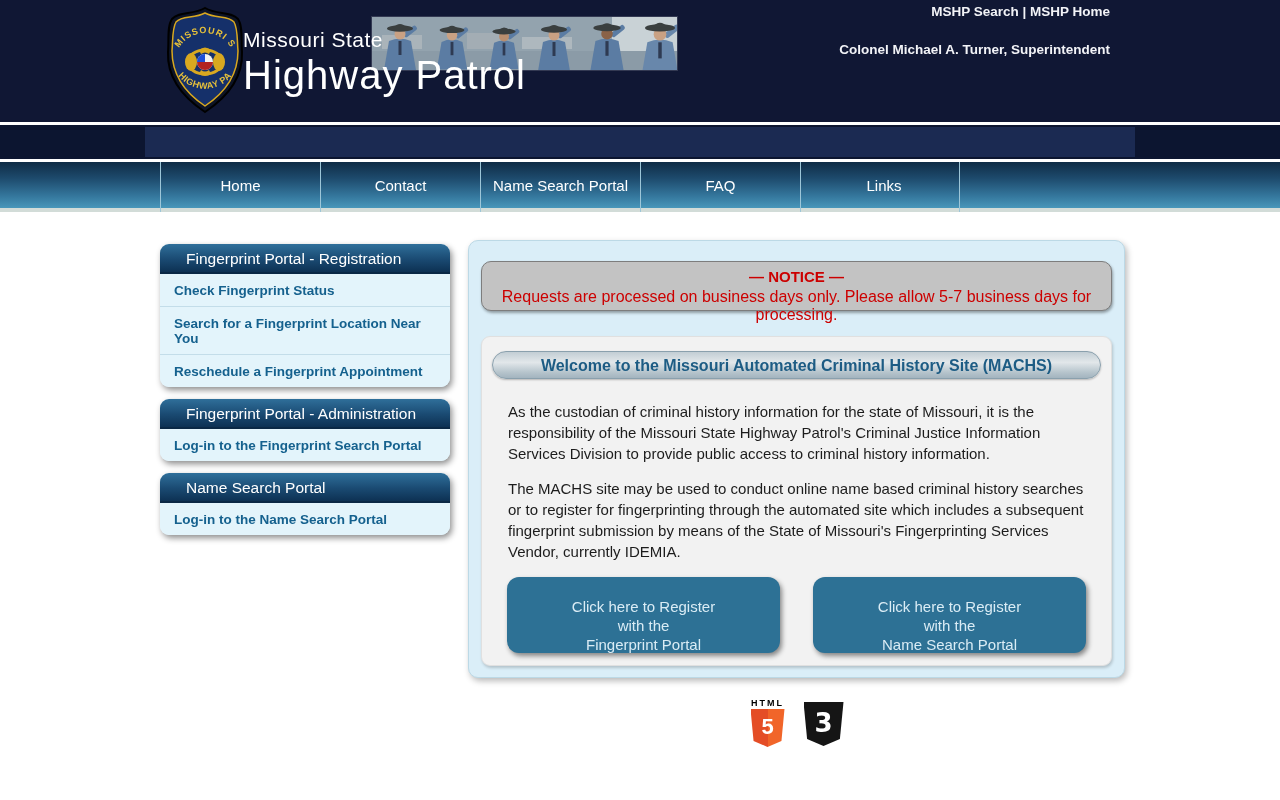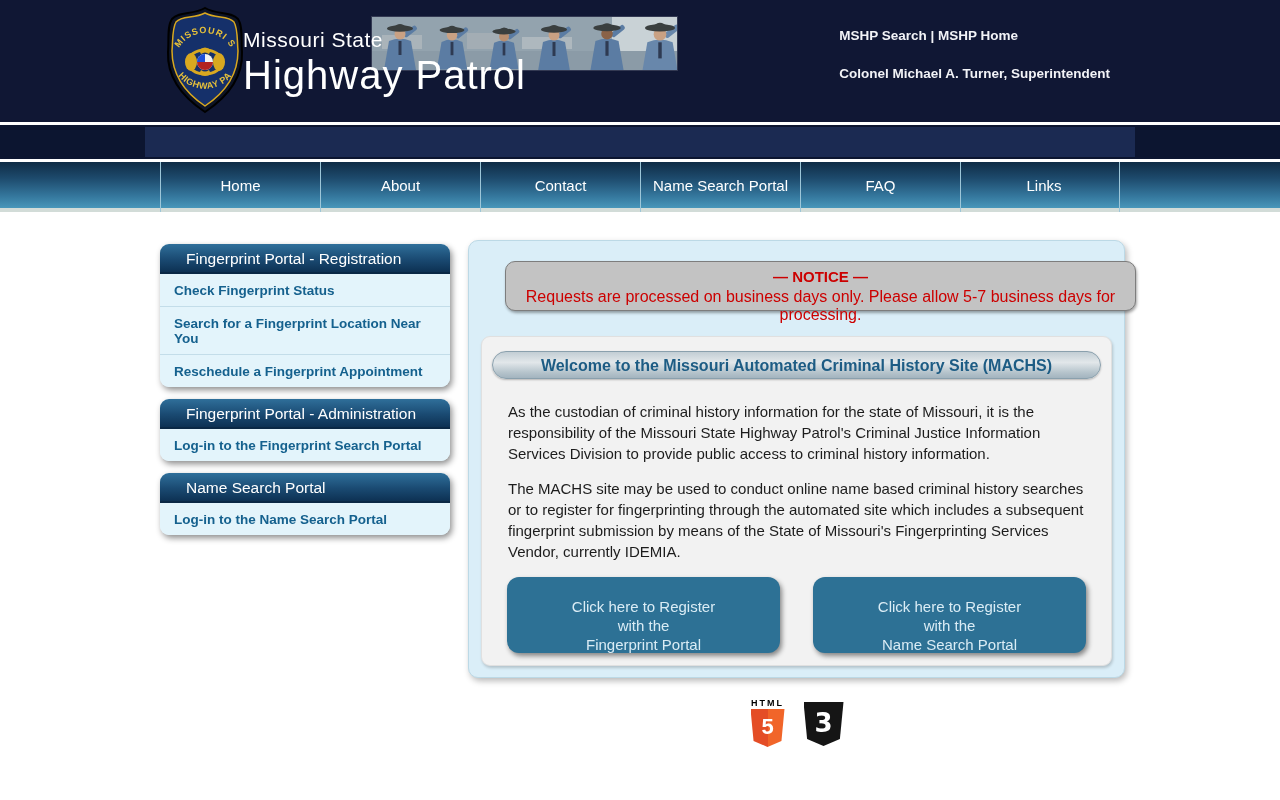--- a/index.html
+++ b/index.html
@@ -7,21 +7,21 @@
   body { font-family:"Liberation Sans", sans-serif; background:#ffffff; }
   .page { position:relative; width:1280px; height:800px; overflow:hidden; background:#ffffff; }
 
   
   .header { position:absolute; left:0; top:0; width:1280px; height:122px; background:#101734; }
   .badge { position:absolute; left:163px; top:6px; width:84px; height:108px; }
   .agency { position:absolute; left:243px; top:28px; color:#ffffff; z-index:3; }
   .agency-line1 { font-size:21px; letter-spacing:0.5px; }
   .agency-line2 { font-size:40px; letter-spacing:1px; margin-top:1px; }
   .troopers { position:absolute; left:372px; top:17px; width:305px; height:53px; z-index:2; box-shadow:0 0 0 1px rgba(255,255,255,0.15); }
-  .header-right { position:absolute; right:170px; top:28px; text-align:left; color:#f2f3f7; z-index:3; }
+  .header-right { position:absolute; right:170px; top:4px; text-align:right; color:#f2f3f7; z-index:3; }
   .header-links { font-size:13.5px; font-weight:bold; cursor:pointer; }
   .header-super { font-size:13.5px; font-weight:bold; margin-top:23px; }
 
   
   .banner { position:absolute; left:0; top:122px; width:1280px; height:40px;
             background:#0c1530; border-top:3px solid #ffffff; border-bottom:3px solid #ffffff; }
   .banner-inner { position:absolute; left:145px; top:2px; width:990px; height:30px; background:#1b2a52; }
   .banner-title { position:absolute; left:0; top:0; width:100%; height:34px; line-height:34px;
                   text-align:center; color:#eef0f4; font-size:27px; z-index:2; }
 
@@ -43,21 +43,21 @@
   .side-item { padding:9px 14px 8px; font-size:13.5px; font-weight:bold; color:#15618e;
                border-bottom:1px solid #c3dde9; cursor:pointer; background:#e3f4fb; }
   .side-item:last-child { border-bottom:none; border-radius:0 0 9px 9px; }
 
   
   .main-panel { position:absolute; left:468px; top:240px; width:657px; height:438px;
                 background:#daeef8; border:1px solid #bcd9e6; border-radius:10px;
                 box-shadow:2px 3px 6px rgba(0,0,0,0.28); }
   .notice { position:absolute; left:12px; top:20px; width:631px; height:50px;
             background:#c3c3c3; border:1px solid #7d7d7d; border-radius:10px;
-            box-shadow:1px 2px 3px rgba(0,0,0,0.35); text-align:center; padding-top:6px;margin-left:24px; }
+            box-shadow:1px 2px 3px rgba(0,0,0,0.35); text-align:center; padding-top:6px; }
   .notice-title { color:#cc0000; font-weight:bold; font-size:15px; }
   .notice-body  { color:#cc0000; font-size:16px; margin-top:3px; }
 
   .welcome { position:absolute; left:12px; top:95px; width:631px; height:330px;
              background:#f2f2f2; border:1px solid #e0e0e0; border-radius:9px;
              box-shadow:1px 2px 3px rgba(0,0,0,0.18); }
   .welcome-pill { margin:14px 10px 0; height:28px; line-height:27px; border-radius:14px;
                   background:linear-gradient(180deg,#c2cdd4 0%,#e2e7ea 40%,#b6c4cc 78%,#a3b4bf 100%);
                   border:1px solid #8aa0ad; box-shadow:0 1px 2px rgba(0,0,0,0.25);
                   text-align:center; color:#1d5c84; font-weight:bold; font-size:16px; }
@@ -181,21 +181,20 @@
     </div>
   </div>
 
   <div class="banner">
     <div class="banner-inner"></div>
   </div>
 
   <div class="nav">
     <div class="nav-items">
       <div class="nav-item">Home</div>
-      <div class="nav-item">About</div>
       <div class="nav-item">Contact</div>
       <div class="nav-item">Name Search Portal</div>
       <div class="nav-item">FAQ</div>
       <div class="nav-item">Links</div>
     </div>
   </div>
 
   <div class="sidebar">
 
     <div class="side-panel">

